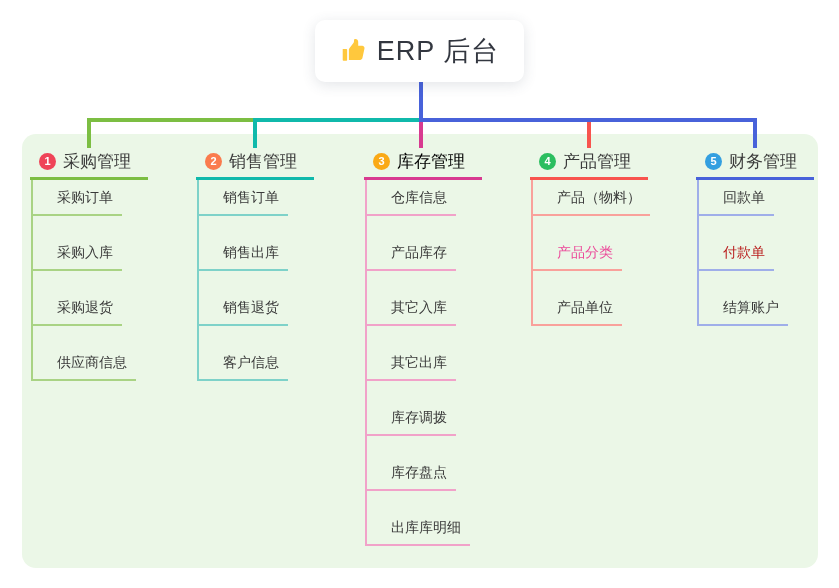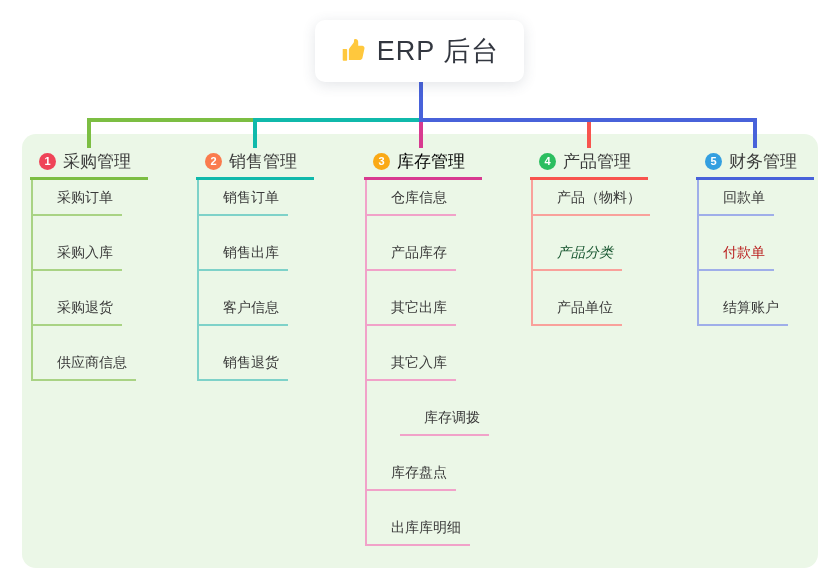--- a/index.html
+++ b/index.html
@@ -88,47 +88,47 @@
       </div>
     </div>
     <div class="branch" style="left: 196px;">
       <div class="branch-header" style="border-bottom: 3px solid rgb(16, 185, 171);">
         <span class="badge" style="background: rgb(250, 123, 77);">2</span>
         <span class="branch-title" style="color: rgb(58, 58, 58);">销售管理</span>
       </div>
       <div class="children" style="border-left: 2px solid rgb(126, 210, 201);">
         <div class="child" style="border-bottom: 2px solid rgb(126, 210, 201); color: rgb(58, 58, 58);">销售订单</div>
         <div class="child" style="border-bottom: 2px solid rgb(126, 210, 201); color: rgb(58, 58, 58);">销售出库</div>
+        <div class="child" style="border-bottom: 2px solid rgb(126, 210, 201); color: rgb(58, 58, 58);">销售退货</div>
         <div class="child" style="border-bottom: 2px solid rgb(126, 210, 201); color: rgb(58, 58, 58);">客户信息</div>
-        <div class="child" style="border-bottom: 2px solid rgb(126, 210, 201); color: rgb(58, 58, 58);">销售退货</div>
       </div>
     </div>
     <div class="branch" style="left: 364px;">
       <div class="branch-header" style="border-bottom: 3px solid rgb(216, 58, 144);">
         <span class="badge" style="background: rgb(250, 169, 22);">3</span>
         <span class="branch-title" style="color: #000000;">库存管理</span>
       </div>
       <div class="children" style="border-left: 2px solid rgb(241, 162, 201);">
         <div class="child" style="border-bottom: 2px solid rgb(241, 162, 201); color: rgb(58, 58, 58);">仓库信息</div>
         <div class="child" style="border-bottom: 2px solid rgb(241, 162, 201); color: rgb(58, 58, 58);">产品库存</div>
+        <div class="child" style="border-bottom: 2px solid rgb(241, 162, 201); color: rgb(58, 58, 58);">其它入库</div>
         <div class="child" style="border-bottom: 2px solid rgb(241, 162, 201); color: rgb(58, 58, 58);">其它出库</div>
-        <div class="child" style="border-bottom: 2px solid rgb(241, 162, 201); color: rgb(58, 58, 58);">其它入库</div>
-        <div class="child" style="border-bottom: 2px solid rgb(241, 162, 201); color: rgb(58, 58, 58); margin-left: 33px;">库存调拨</div>
+        <div class="child" style="border-bottom: 2px solid rgb(241, 162, 201); color: rgb(58, 58, 58);">库存调拨</div>
         <div class="child" style="border-bottom: 2px solid rgb(241, 162, 201); color: rgb(58, 58, 58);">库存盘点</div>
         <div class="child" style="border-bottom: 2px solid rgb(241, 162, 201); color: rgb(58, 58, 58);">出库库明细</div>
       </div>
     </div>
     <div class="branch" style="left: 530px;">
       <div class="branch-header" style="border-bottom: 3px solid rgb(248, 84, 78);">
         <span class="badge" style="background: rgb(43, 190, 95);">4</span>
         <span class="branch-title" style="color: rgb(58, 58, 58);">产品管理</span>
       </div>
       <div class="children" style="border-left: 2px solid rgb(249, 161, 155);">
         <div class="child" style="border-bottom: 2px solid rgb(249, 161, 155); color: rgb(58, 58, 58);">产品（物料）</div>
-        <div class="child" style="border-bottom: 2px solid rgb(249, 161, 155); color: #14532d; font-style: italic;">产品分类</div>
+        <div class="child" style="border-bottom: 2px solid rgb(249, 161, 155); color: #ec4899;">产品分类</div>
         <div class="child" style="border-bottom: 2px solid rgb(249, 161, 155); color: rgb(58, 58, 58);">产品单位</div>
       </div>
     </div>
     <div class="branch" style="left: 696px;">
       <div class="branch-header" style="border-bottom: 3px solid rgb(72, 98, 218);">
         <span class="badge" style="background: rgb(51, 159, 224);">5</span>
         <span class="branch-title" style="color: rgb(58, 58, 58);">财务管理</span>
       </div>
       <div class="children" style="border-left: 2px solid rgb(159, 174, 233);">
         <div class="child" style="border-bottom: 2px solid rgb(159, 174, 233); color: rgb(58, 58, 58); padding-left: 24px;">回款单</div>

